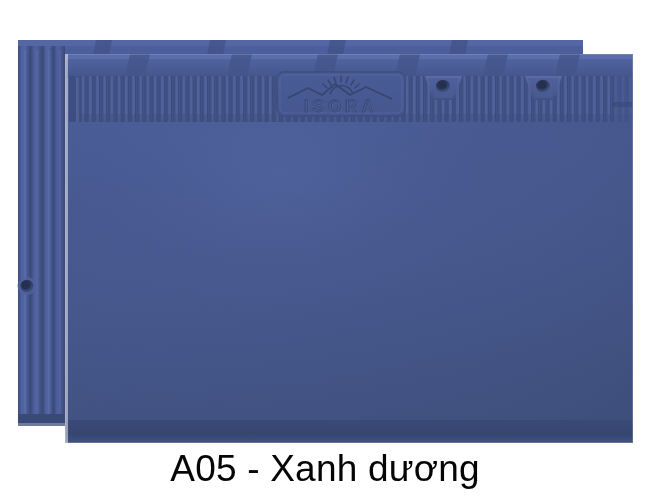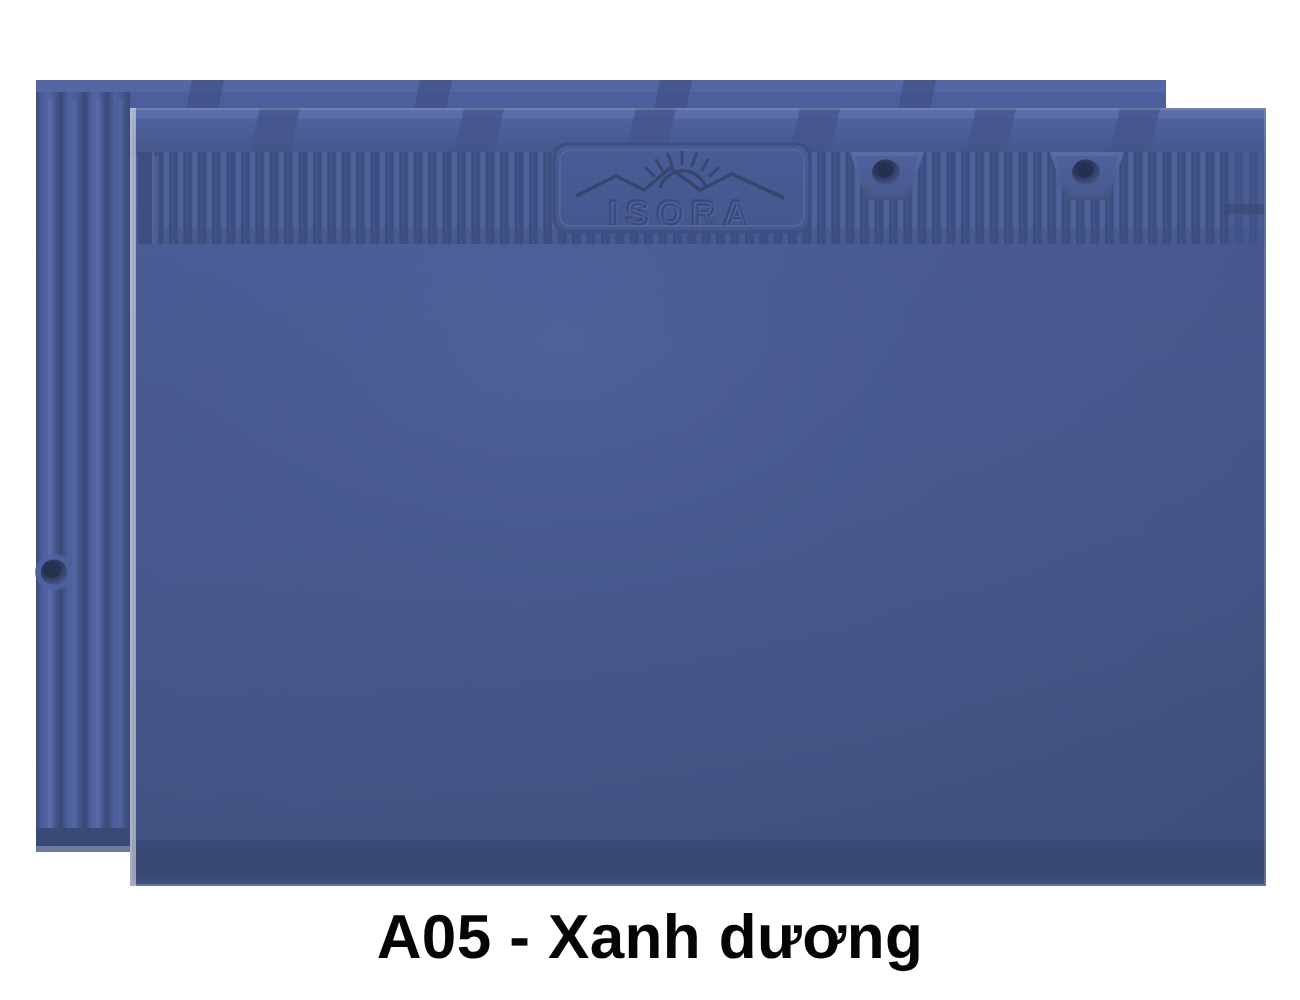--- a/index.html
+++ b/index.html
@@ -39,22 +39,22 @@
 
   #product-caption {
     position: absolute;
     left: 0;
     top: 437px;
     width: 650px;
     height: 63px;
     display: flex;
     align-items: center;
     justify-content: center;
-    font-size: 31px;
-    font-weight: bold;
+    font-size: 37px;
+    font-weight: normal;
     color: #050505;
     letter-spacing: 0.2px;
     white-space: nowrap;
     font-family: "Liberation Sans", sans-serif;
   }
 </style>
 </head>
 <body>
 
 <div id="product-figure">

